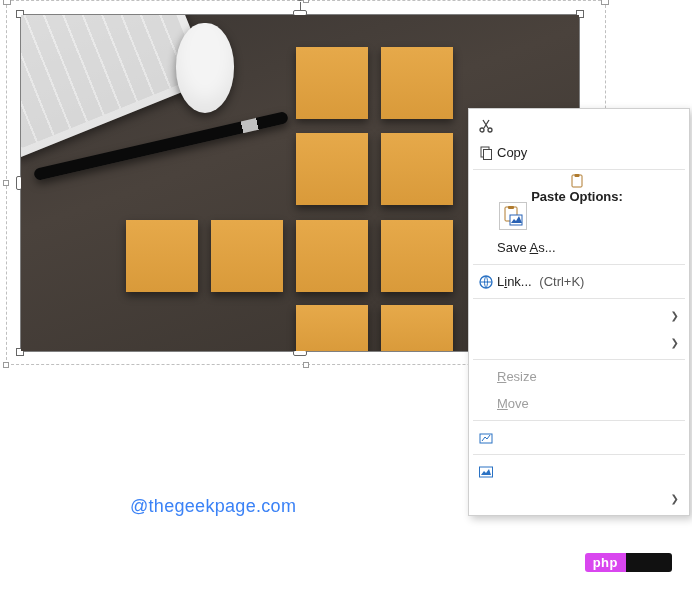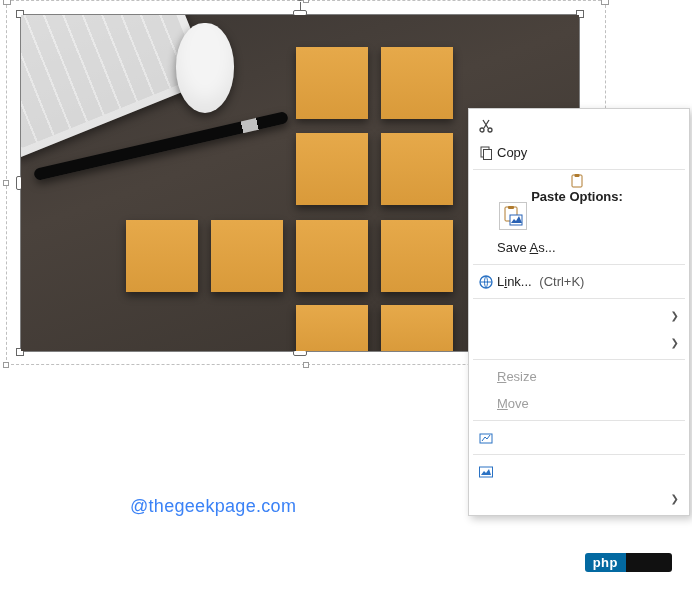--- a/index.html
+++ b/index.html
@@ -128,21 +128,21 @@
     position:absolute; left:-3px; right:-3px; top:-3px; height:33px;
     border:2.5px solid #e21b1b; border-radius:3px; pointer-events:none;
   }
   u.ak{ text-decoration: underline; }
 
   .badge {
     position:absolute; right:20px; bottom:18px;
     display:flex; align-items:center;
   }
   .badge .p{
-    background:#0369a1; color:#fff; font-weight:700;
+    background:#d946ef; color:#fff; font-weight:700;
     font-size:13px; padding:2px 8px; border-radius:3px 0 0 3px;
     letter-spacing:.5px;
   }
   .badge .b{
     width:46px; height:19px; background:#111; border-radius:0 3px 3px 0;
   }
 </style>
 </head>
 <body>
 

